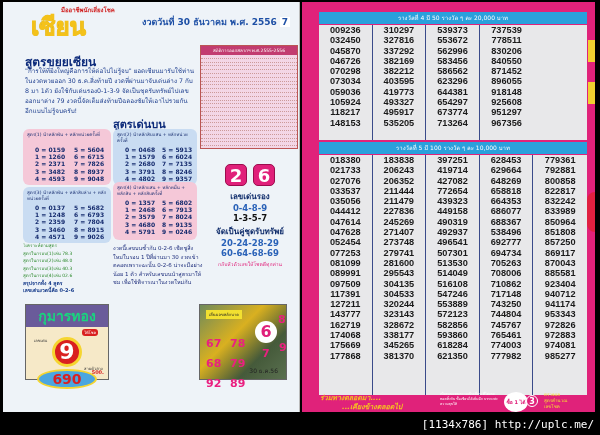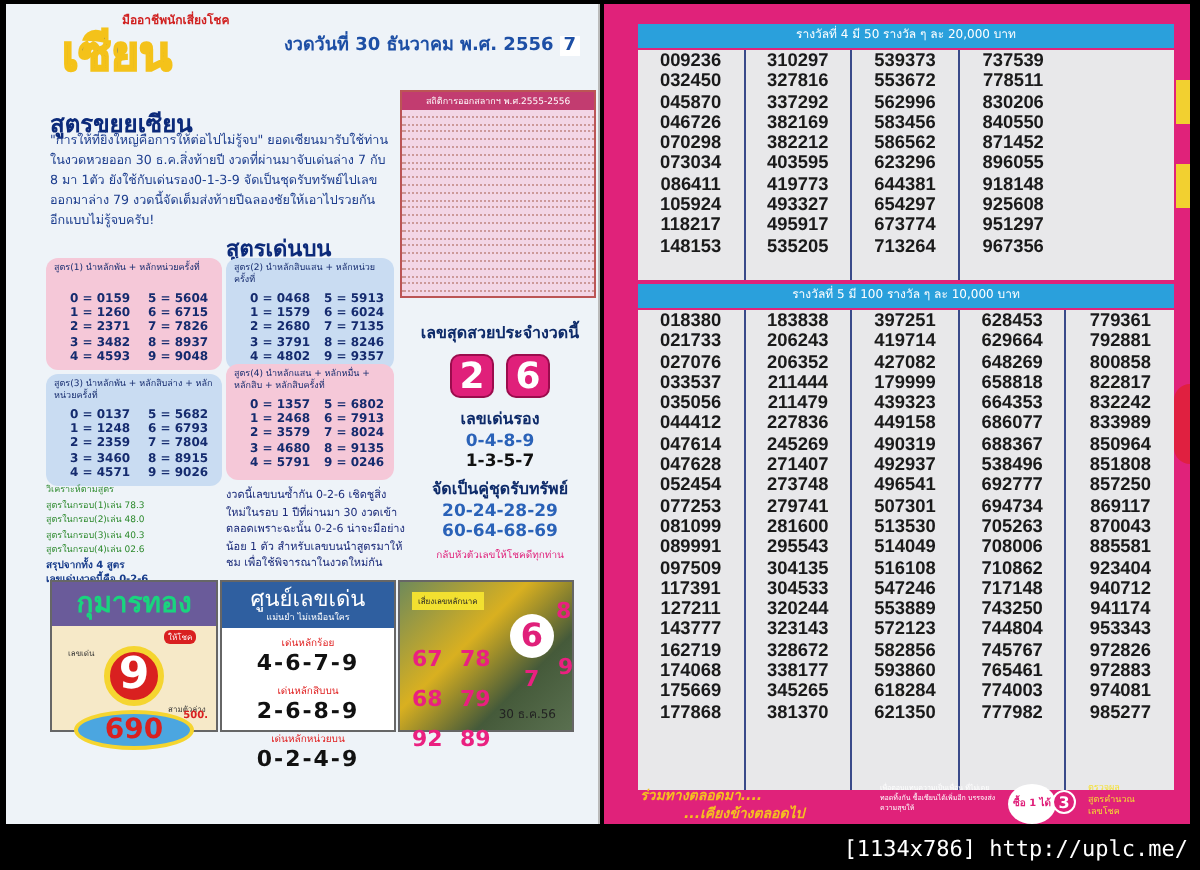--- a/index.html
+++ b/index.html
@@ -26,21 +26,21 @@
 .result .k{color:#153a8a;font-weight:bold;font-size:5px}
 .note{position:absolute;left:110px;top:242px;width:90px;font-size:5.5px;line-height:8.5px;color:#1b2b7a}
 .lucky{position:absolute;left:197px;top:158px;width:100px;text-align:center;color:#0e2b6a}
 .lucky .t{font-size:8px;font-weight:bold}
 .big{display:flex;gap:6px;justify-content:center;margin:4px 0}
 .big span{display:inline-block;width:22px;height:22px;border-radius:5px;background:#e0207a;color:#fff;font-size:18px;font-weight:bold;line-height:22px;border:1px solid #9b0c4d}
 .lucky .s{font-size:8px;font-weight:bold;margin-top:2px}
 .lucky .b{font-size:8.5px;font-weight:bold;color:#2a62b8}
 .lucky .k{font-size:8.5px;font-weight:bold;color:#111}
 .lucky .r{font-size:5px;color:#e0207a;margin-top:2px}
-.bottom-box{position:absolute;top:288px;height:76px}
+.bottom-box{position:absolute;top:302px;height:76px}
 .kumarn{left:22px;width:84px;background:#f6e9c8;border:1px solid #666}
 .kumarn .title{background:#6a5b9a;color:#19d47e;font-size:14px;font-weight:bold;text-align:center;height:22px;line-height:22px}
 .kumarn .nine{width:30px;height:30px;margin:10px auto 2px;border-radius:50%;background:#d92020;border:3px solid #f5d530;color:#fff;text-align:center;line-height:24px;font-size:22px;font-weight:bold}
 .kumarn .three{color:#d92020;font-size:11px;font-weight:bold;text-align:center}
 .kumarn .six{width:60px;height:20px;margin:2px auto;border-radius:50%;background:#4ba6e0;border:2px solid #f5d530;color:#d92020;text-align:center;line-height:16px;font-size:14px;font-weight:bold}
 .kumarn .lbl{position:absolute;font-size:4px;color:#333}
 .center{left:107px;width:88px;background:#fff;border:1px solid #666}
 .center .title{background:#2f5fa0;color:#fff;font-size:11px;text-align:center;height:23px;line-height:14px;padding-top:2px}
 .center .title small{display:block;font-size:4.5px;line-height:5px}
 .center .lbl{font-size:5px;color:#e02020;text-align:center;margin-top:3px}
@@ -181,21 +181,20 @@
     <div>สูตรในกรอบ(2)เล่น 48.0</div>
     <div>สูตรในกรอบ(3)เล่น 40.3</div>
     <div>สูตรในกรอบ(4)เล่น 02.6</div>
     <div class="k">สรุปจากทั้ง 4 สูตร</div>
     <div class="k">เลขเด่นงวดนี้คือ 0-2-6</div>
   </div>
 
   <div class="note">งวดนี้เลขบนซ้ำกัน 0-2-6 เชิดชูสิ่งใหม่ในรอบ 1 ปีที่ผ่านมา 30 งวดเข้าตลอดเพราะฉะนั้น 0-2-6 น่าจะมีอย่างน้อย 1 ตัว สำหรับเลขบนนำสูตรมาให้ชม เพื่อใช้พิจารณาในงวดใหม่กัน</div>
 
   <div class="lucky">
-    <div class="t">เลขสุดสวยประจำงวดนี้</div>
     <div class="big">
       <span>2</span>
       <span>6</span>
     </div>
     <div class="s">เลขเด่นรอง</div>
     <div class="b">0-4-8-9</div>
     <div class="k">1-3-5-7</div>
     <div class="s">จัดเป็นคู่ชุดรับทรัพย์</div>
     <div class="b">20-24-28-29</div>
     <div class="b">60-64-68-69</div>
@@ -205,29 +204,20 @@
   <div class="bottom-box kumarn">
     <div class="title">กุมารทอง</div>
     <span class="lbl" style="left:56px;top:24px;background:#d92020;color:#fff;padding:0 2px;border-radius:3px">ให้โชค</span>
     <span class="lbl" style="left:8px;top:32px">เลขเด่น</span>
     <div class="nine">9</div>
     <span class="lbl" style="left:58px;top:60px">สามตัวล่าง</span>
     <div class="six">690</div>
     <span class="lbl" style="right:4px;bottom:4px;color:#d92020;font-weight:bold;font-size:5px">500.</span>
   </div>
 
-  <div class="bottom-box center">
-    <div class="title"><span>ศูนย์เลขเด่น</span><small>แม่นยำ ไม่เหมือนใคร</small></div>
-    <div class="lbl">เด่นหลักร้อย</div>
-    <div class="num">4-6-7-9</div>
-    <div class="lbl">เด่นหลักสิบบน</div>
-    <div class="num">2-6-8-9</div>
-    <div class="lbl">เด่นหลักหน่วยบน</div>
-    <div class="num">0-2-4-9</div>
-  </div>
 
   <div class="bottom-box photo">
     <span class="tag">เสี่ยงเลขหลักนาค</span>
     <span class="six">6</span>
     <span class="n" style="left:78px;top:8px">8</span>
     <span class="n" style="left:62px;top:42px">7</span>
     <span class="n" style="left:79px;top:36px">9</span>
     <span class="n" style="left:6px;top:32px">67</span>
     <span class="n" style="left:30px;top:32px">78</span>
     <span class="n" style="left:6px;top:52px">68</span>
@@ -241,21 +231,21 @@
 <div class="right">
   <div class="prize-head" style="top:10px">รางวัลที่ 4 มี 50 รางวัล ๆ ละ 20,000 บาท</div>
   <div class="prize-table t4">
       <div class="col">
         <div>009236</div>
         <div>032450</div>
         <div>045870</div>
         <div>046726</div>
         <div>070298</div>
         <div>073034</div>
-        <div>086411</div>
+        <div>059036</div>
         <div>105924</div>
         <div>118217</div>
         <div>148153</div>
       </div>
       <div class="col">
         <div>310297</div>
         <div>327816</div>
         <div>337292</div>
         <div>382169</div>
         <div>382212</div>
@@ -334,21 +324,21 @@
         <div>323143</div>
         <div>328672</div>
         <div>338177</div>
         <div>345265</div>
         <div>381370</div>
       </div>
       <div class="col">
         <div>397251</div>
         <div>419714</div>
         <div>427082</div>
-        <div>179999</div>
+        <div>772654</div>
         <div>439323</div>
         <div>449158</div>
         <div>490319</div>
         <div>492937</div>
         <div>496541</div>
         <div>507301</div>
         <div>513530</div>
         <div>514049</div>
         <div>516108</div>
         <div>547246</div>

